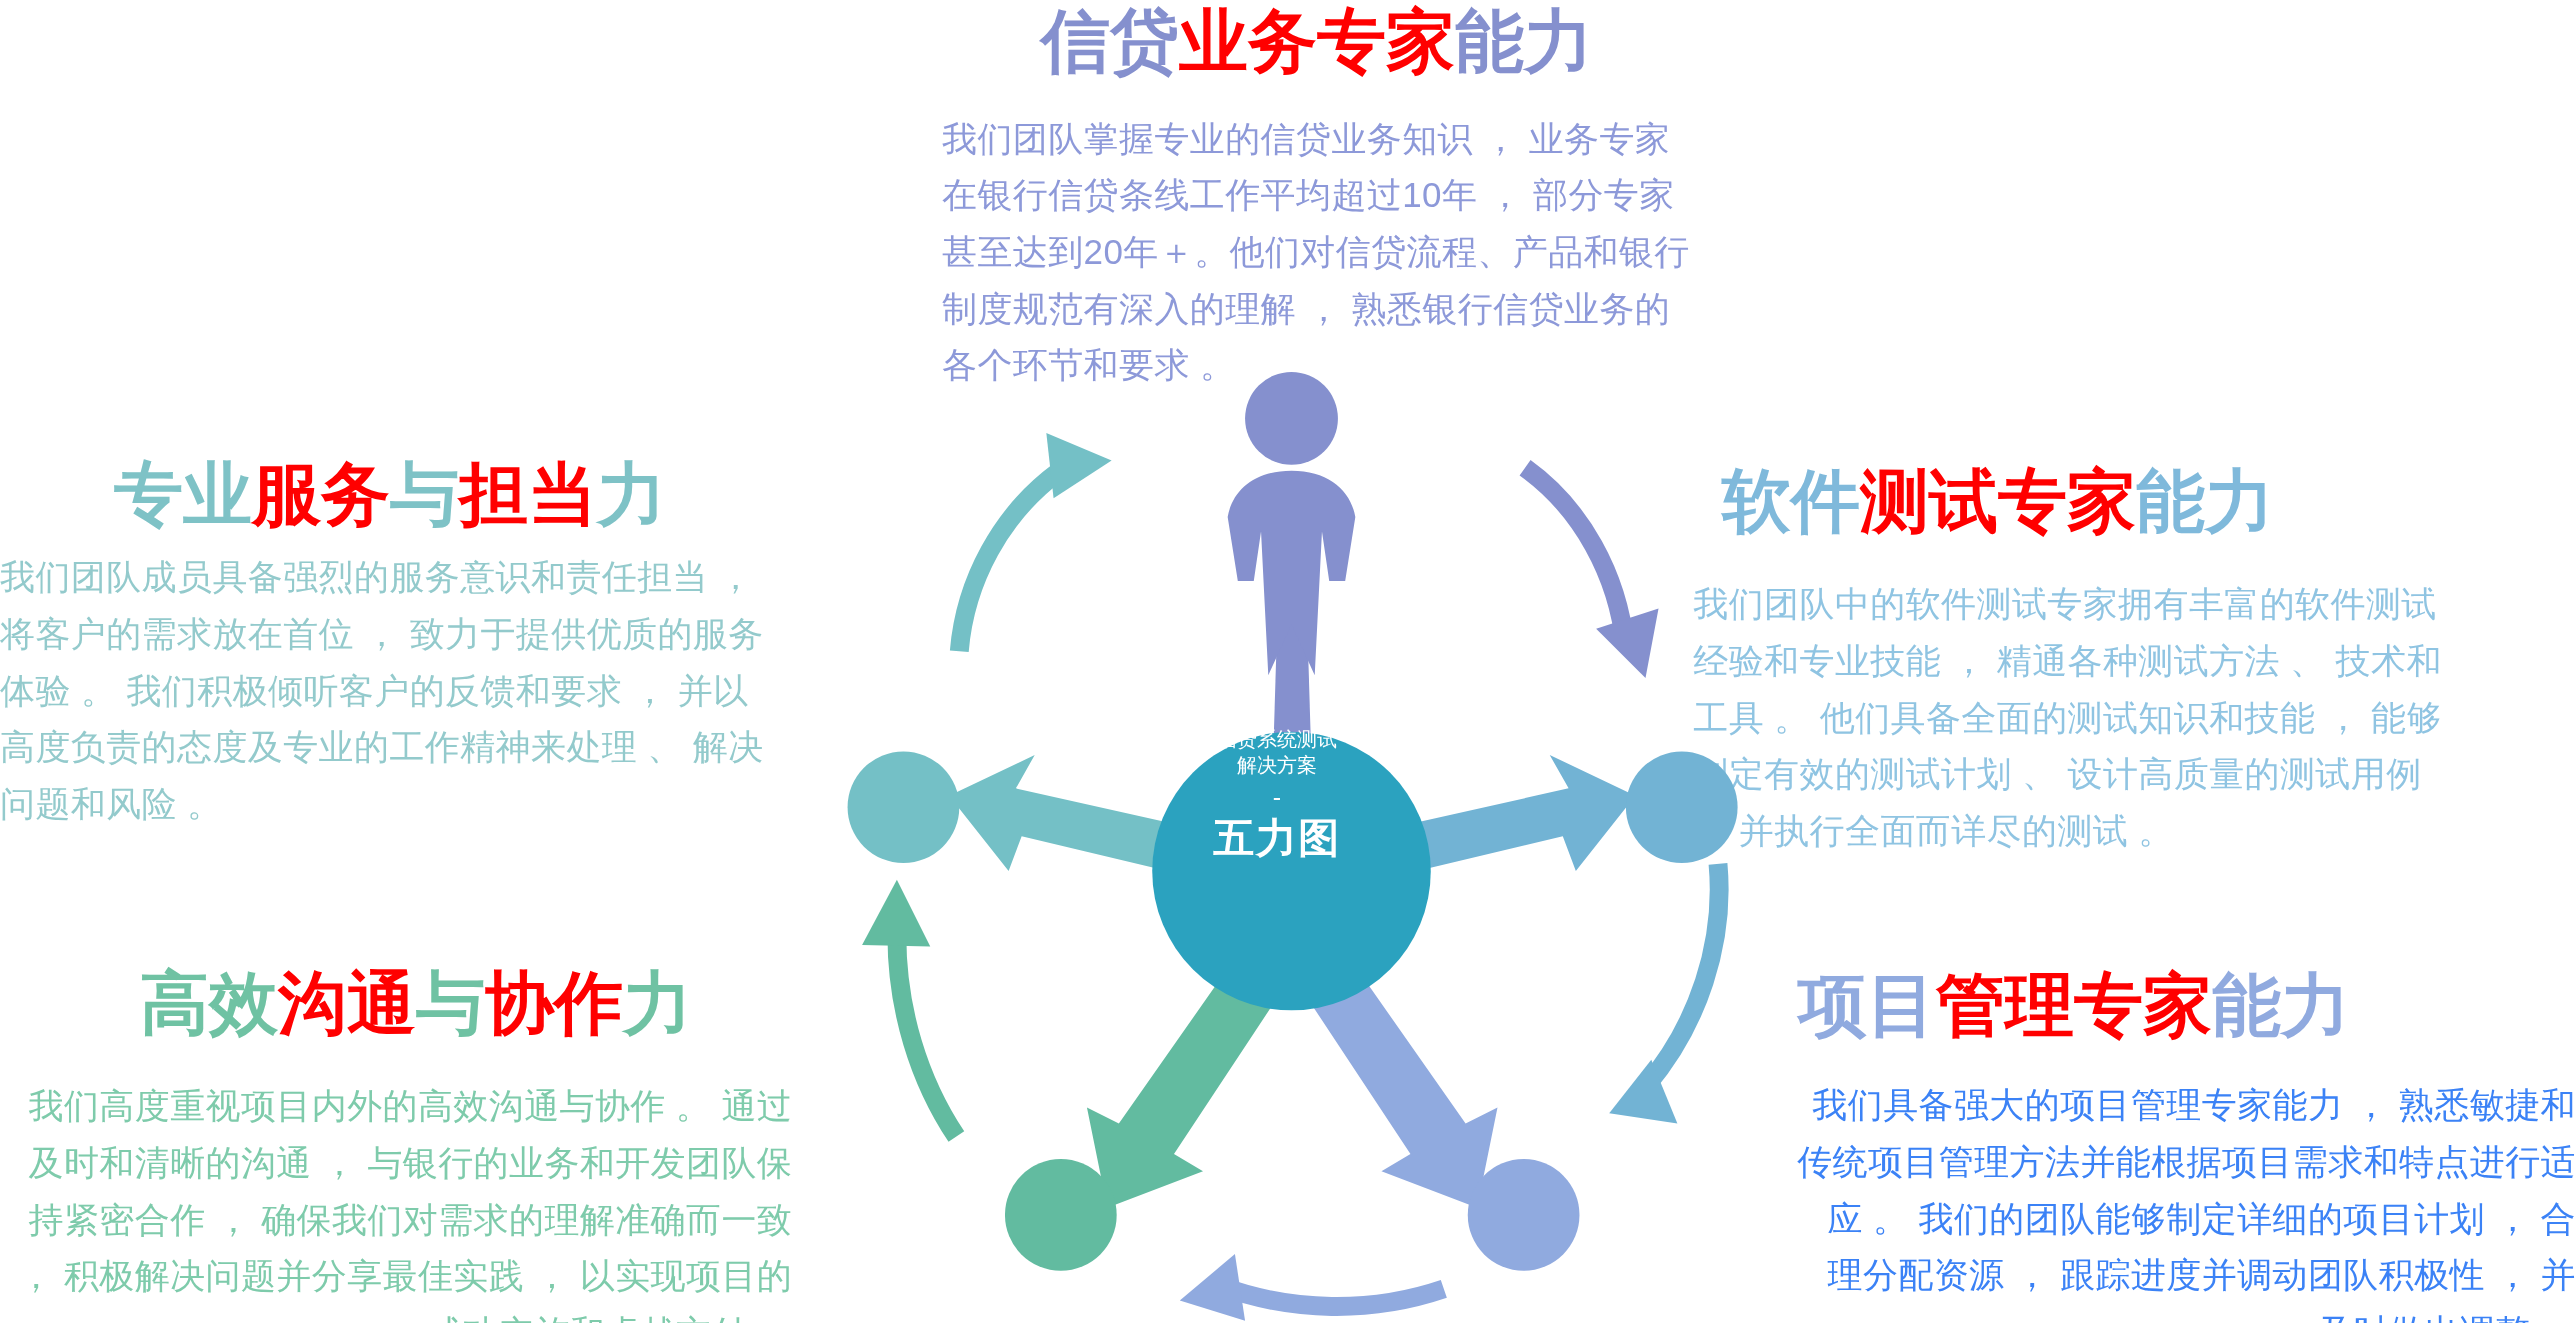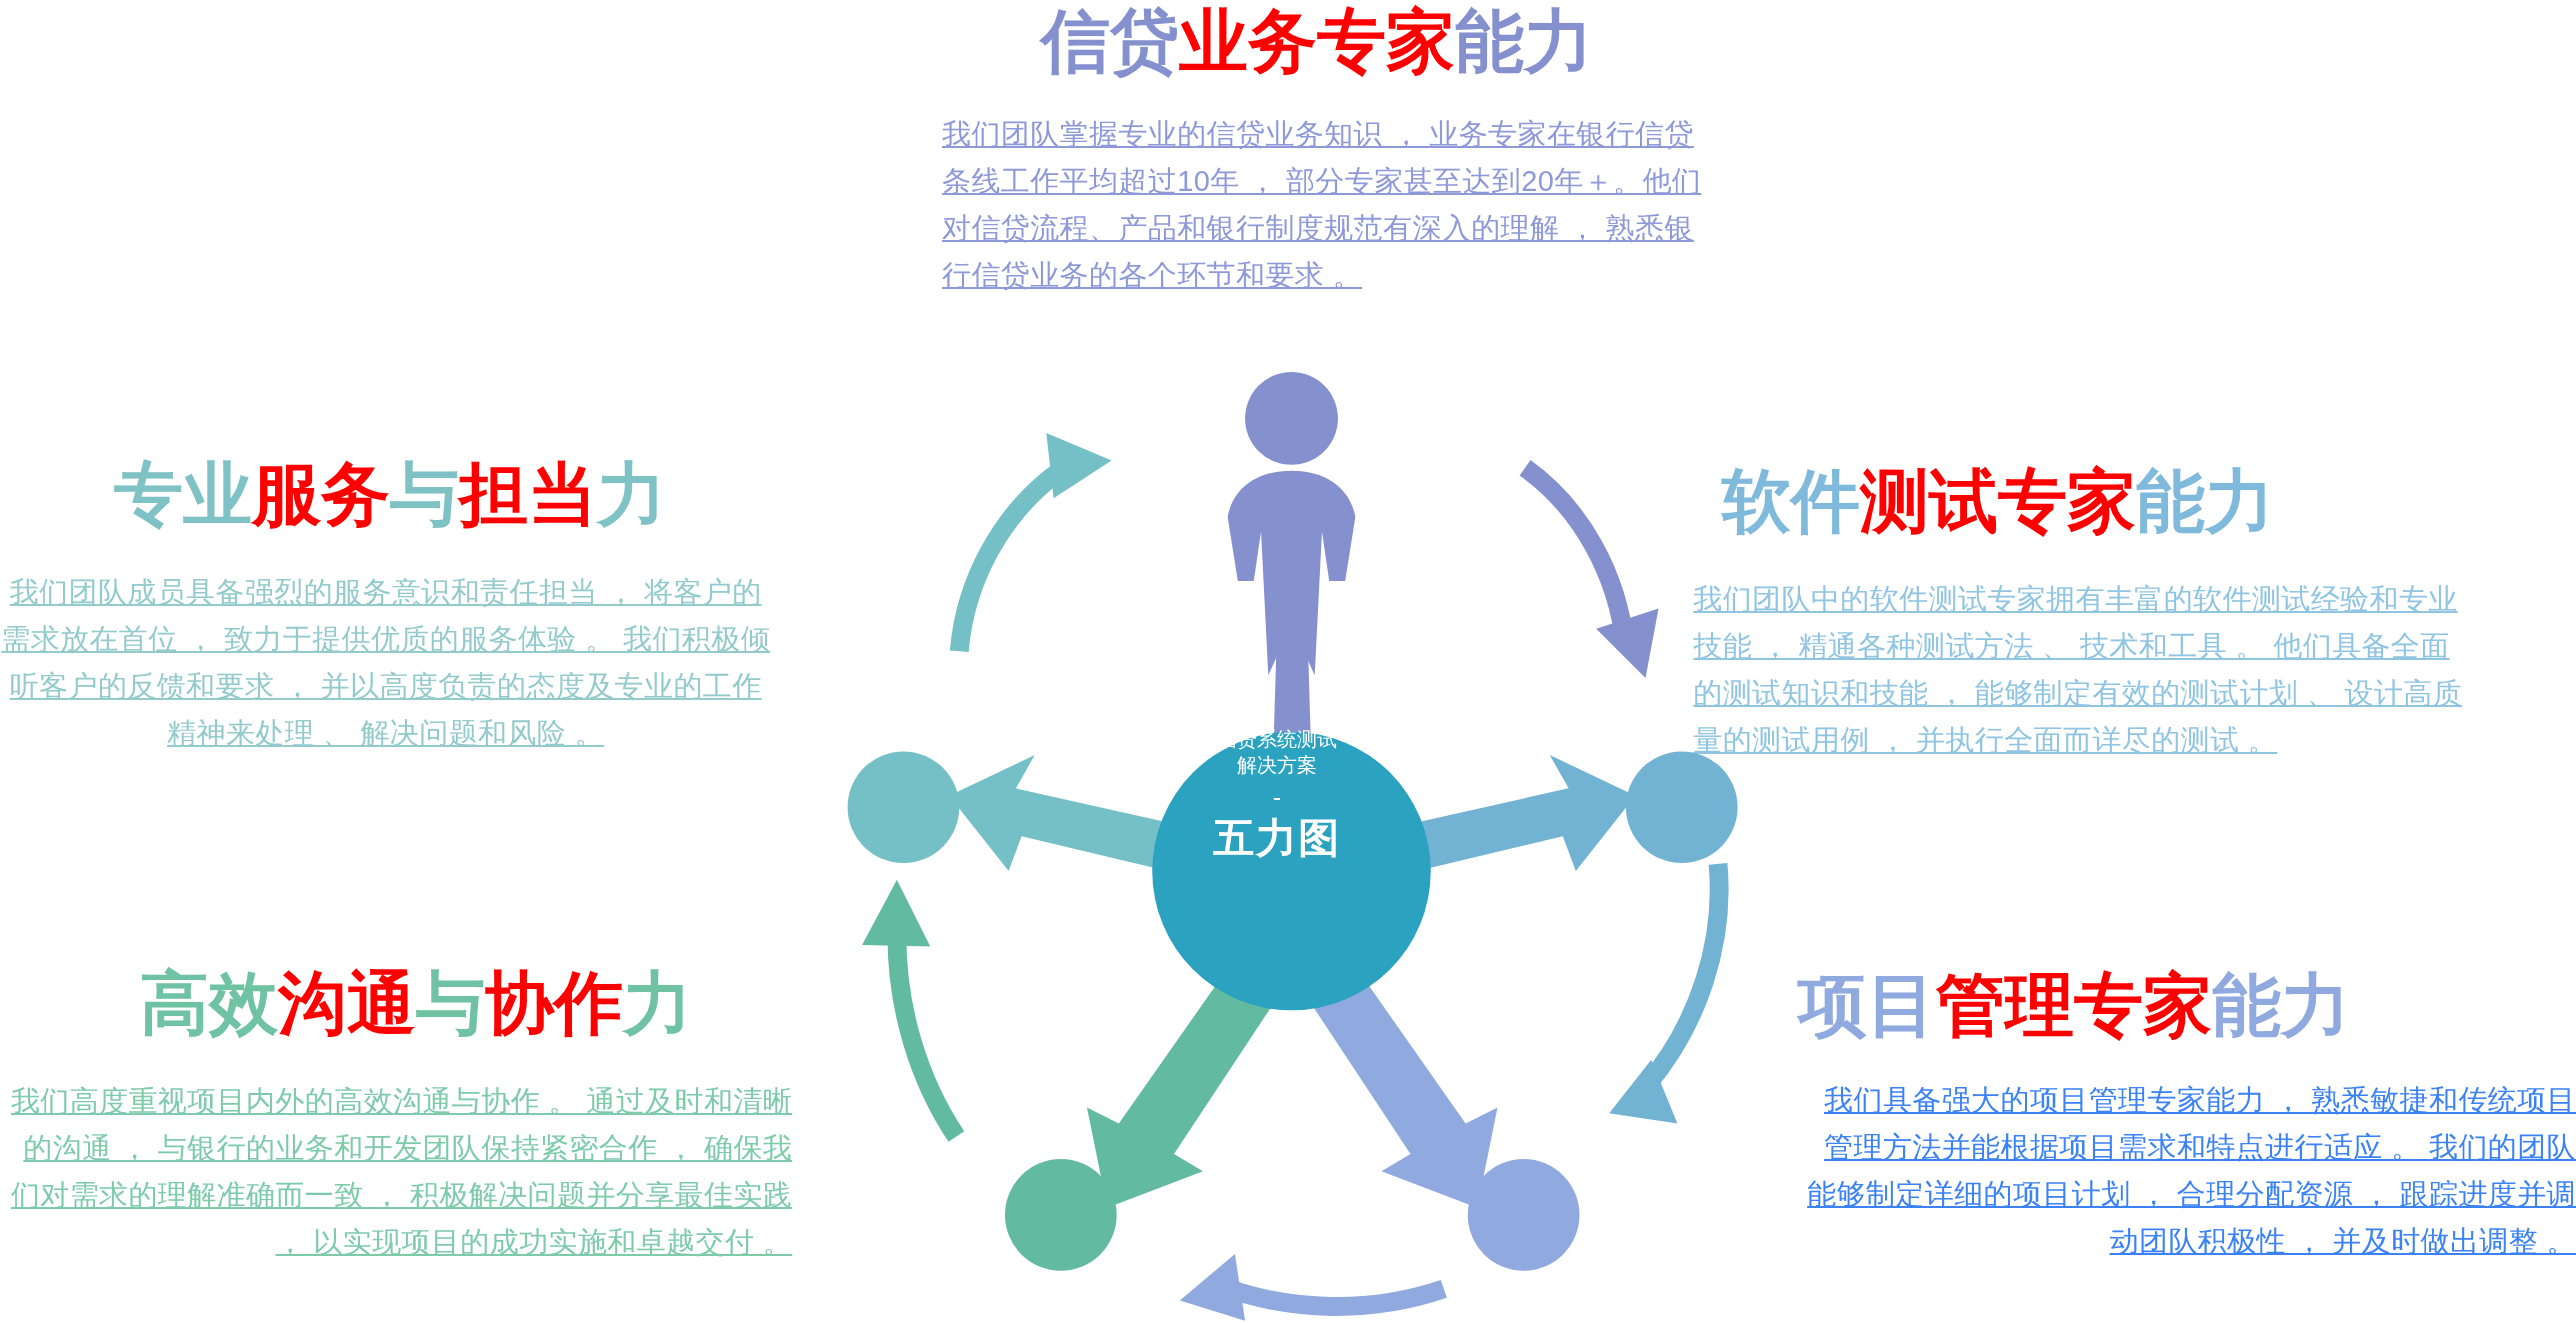--- a/index.html
+++ b/index.html
@@ -22,35 +22,34 @@
   .heading {
     font-size: 69px;
     font-weight: 700;
     line-height: 1.12;
     white-space: nowrap;
     letter-spacing: 0px;
   }
   .heading .hl { color: #ff0000; }
 
   .body-text {
-    font-size: 29px;
+    font-size: 35px;
     line-height: 1.62;
     letter-spacing: 0.4px;
     font-weight: 400;
-    text-decoration: underline;
   }
 
   
   #sec-credit         { left: 929px; top: 0px;    width: 776px; }
   #sec-credit .heading{ text-align: center; color: #8590ce; padding-top: 2.9px; }
   #sec-credit .body-text { color: #8d99d9; text-align: left; margin-top: 30.5px; padding-left: 13px; }
 
   #sec-service          { left: 0px;  top: 456px;  width: 780px; }
   #sec-service .heading { text-align: center; color: #7ec2c6; }
-  #sec-service .body-text { color: #93caCC; text-align: center; margin-top: 36px; padding-right: 8.7px; }
+  #sec-service .body-text { color: #93caCC; text-align: left; margin-top: 16px; padding-right: 8.7px; }
 
   #sec-testing          { left: 1686px; top: 463px; width: 780px; }
   #sec-testing .heading { text-align: left; color: #7fb9db; padding-left: 36px; }
   #sec-testing .body-text { color: #8fc4e2; text-align: left; margin-top: 36px; padding-left: 7.3px; }
 
   #sec-comm          { left: 0px;  top: 965px; width: 798px; }
   #sec-comm .heading { text-align: center; color: #6fc2a3; padding-left: 34px; }
   #sec-comm .body-text { color: #7ecbab; text-align: right; margin-top: 36px; padding-right: 5.8px; }
 
   #sec-pm          { left: 1776px; top: 967px; width: 800px; }

